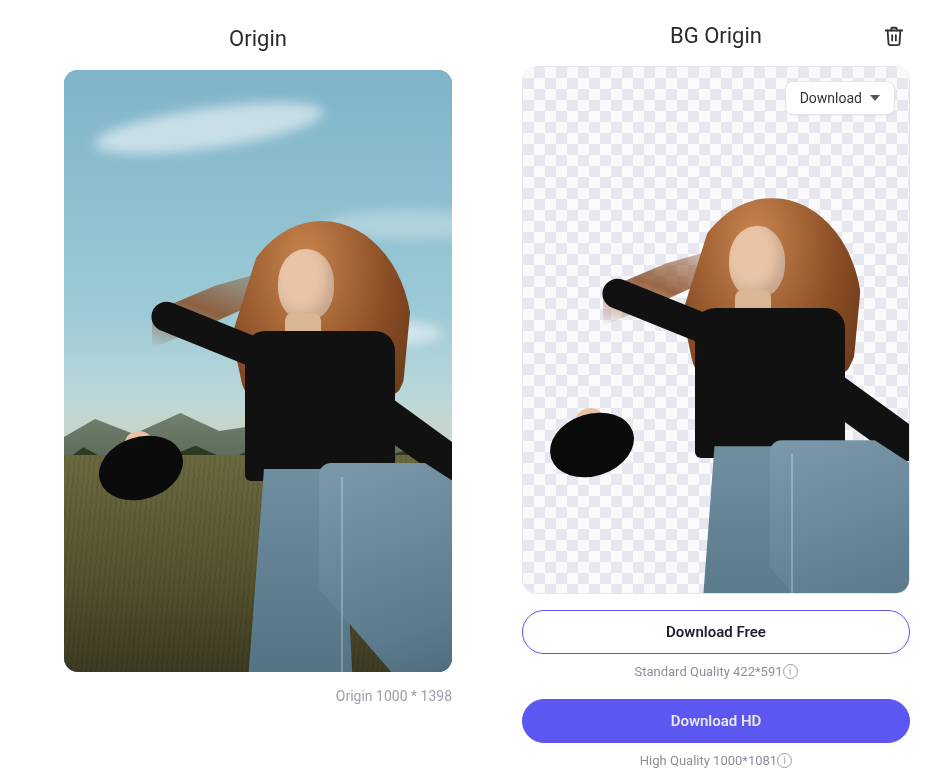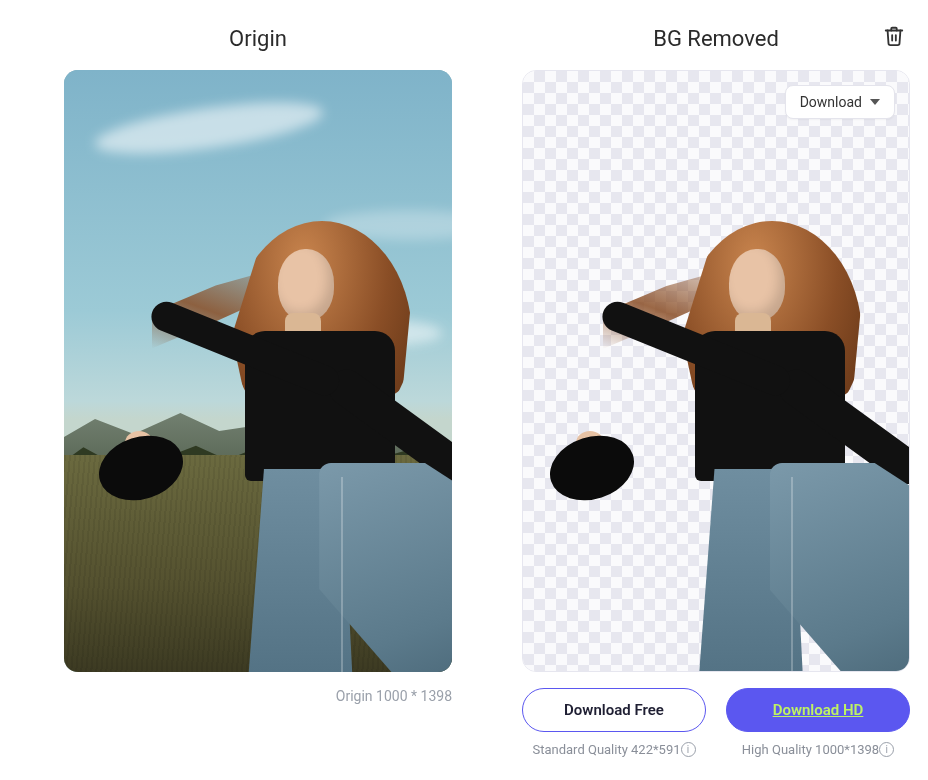--- a/index.html
+++ b/index.html
@@ -191,35 +191,35 @@
 
   .caption-row{
     margin-top:16px;
     text-align:right;
     font-size:14px;
     color:#9aa0aa;
   }
 
   .actions-row{
     margin-top:16px;
-    display:flex; gap:20px;
+    display:flex; gap:20px;flex-direction:column;
   }
   .action-col{ flex:1; display:flex; flex-direction:column; align-items:center; gap:10px;}
   .btn{
     width:100%; height:44px; border-radius:24px;
     font-size:15px; font-weight:600;
     display:flex; align-items:center; justify-content:center;
     cursor:pointer;
   }
   .btn-outline{
     background:#fff; color:#1f1f33;
     border:1.5px solid #5b57f0;
   }
   .btn-solid{
-    background:#5b57f0; color:#bef264; border:1.5px solid #5b57f0;text-decoration:underline;
+    background:#5b57f0; color:#e5e5e5; border:1.5px solid #5b57f0;
   }
   .subcap{
     font-size:13px; color:#8a8f99;
     display:flex; align-items:flex-end; 
   }
   .info-icon{
     width:15px; height:15px; border:1.4px solid #9aa0aa; border-radius:50%;
     display:inline-flex; align-items:center; justify-content:center;
     font-size:10px; color:#9aa0aa; line-height:1;
   }
@@ -259,21 +259,21 @@
           <div class="jean-seam"></div>
         </div>
       </div>
     </div>
 
     <div class="caption-row">Origin 1000 * 1398</div>
   </div>
 
   <div class="col">
     <div class="header-row">
-      <div class="col-title">BG Removed</div>
+      <div class="col-title">BG Origin</div>
       <div class="trash-btn">
         <svg viewBox="0 0 24 24" fill="none" stroke="currentColor" stroke-width="2" stroke-linecap="round" stroke-linejoin="round">
           <polyline points="3 6 5 6 21 6"></polyline>
           <path d="M19 6l-1 14a2 2 0 0 1-2 2H8a2 2 0 0 1-2-2L5 6"></path>
           <path d="M10 11v6"></path>
             <path d="M14 11v6"></path>
           <path d="M9 6V4a1 1 0 0 1 1-1h4a1 1 0 0 1 1 1v2"></path>
         </svg>
       </div>
     </div>
@@ -312,20 +312,20 @@
         <div class="subcap">
           <span>Standard Quality 422*591</span>
           <span class="info-icon">i</span>
         </div>
       </div>
       <div class="action-col">
         <div class="btn btn-solid">
           <span>Download HD</span>
         </div>
         <div class="subcap">
-          <span>High Quality 1000*1398</span>
+          <span>High Quality 1000*1081</span>
           <span class="info-icon">i</span>
         </div>
       </div>
     </div>
   </div>
 
 </div>
 
 </body></html>

